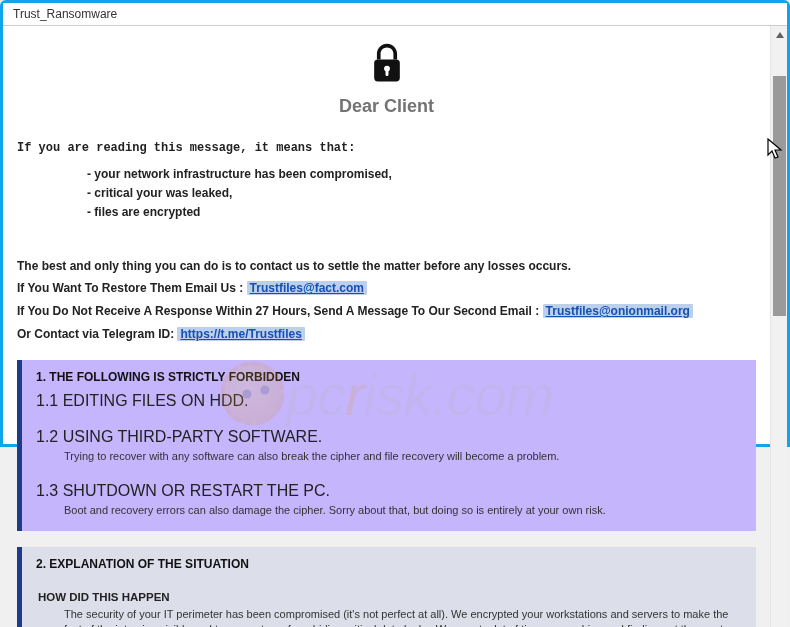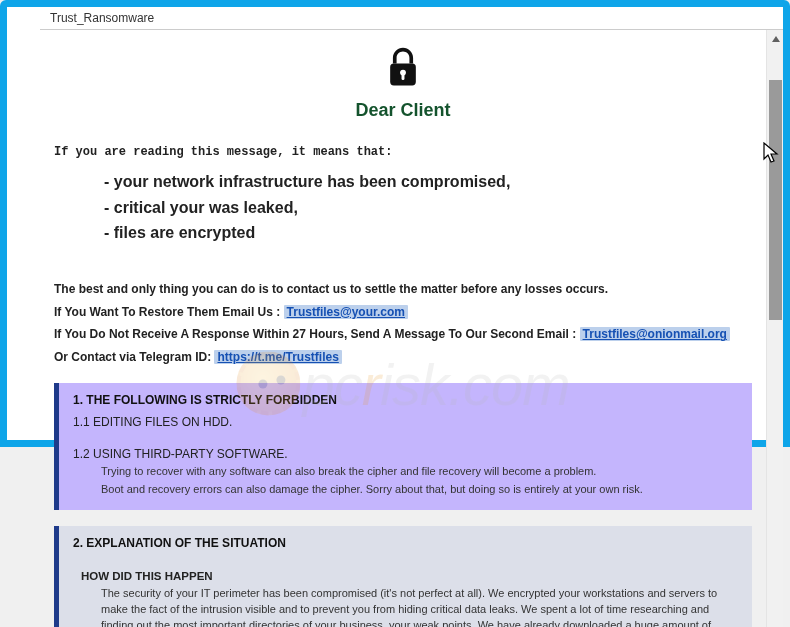--- a/index.html
+++ b/index.html
@@ -1,40 +1,40 @@
 <!DOCTYPE html>
 <html><head>
 <meta charset="utf-8">
 <style>
   * { box-sizing: border-box; margin: 0; padding: 0; }
   html, body { width: 790px; height: 627px; overflow: hidden; font-family: "Segoe UI", Tahoma, sans-serif; background: #f0f0f0; }
-  .window { width: 790px; height: 447px; background: #fff; border: 7px solid #0ea5e9; border-radius: 6px 6px 0 0; position: relative; display: flex; flex-direction: column; padding-left: 33px; }
+  .window { width: 790px; height: 447px; background: #fff; border: 3px solid #0ea5e9; border-radius: 6px 6px 0 0; position: relative; display: flex; flex-direction: column; }
   .titlebar { height: 26px; border-bottom: 1px solid #ccc; font-size: 12px; color: #333; padding: 4px 10px; background: #fff; }
   .viewport { flex: 1; position: relative; display: flex; }
   .content { flex: 1; overflow: hidden; position: relative; padding: 8px 14px 0 14px; }
   .scrollbar { width: 17px; background: #f1f1f1; position: relative; border-left: 1px solid #e4e4e4; }
   .scroll-up, .scroll-down { width: 17px; height: 17px; position: absolute; display: flex; align-items: center; justify-content: center; color: #555; font-size: 9px; }
   .scroll-up { top: 0; }
   .scroll-thumb { position: absolute; top: 50px; left: 2px; width: 13px; height: 240px; background: #9a9a9a; border-radius: 0; }
   .lock-wrap { text-align: center; margin-top: 8px; }
   .lock-wrap svg { width: 38px; height: 44px; }
   h1.trust { text-align: center; font-size: 22px; font-weight: 700; color: #111; margin-top: 4px; letter-spacing: 0.5px; }
-  h2.dear { text-align: center; font-size: 18px; font-weight: 700; color: #14532d; margin-top: 6px; }
+  h2.dear { text-align: center; font-size: 18px; font-weight: 700; color: #737373; margin-top: 6px; }
   .para { font-size: 12px; font-weight: 700; color: #222; margin: 24px 0 10px 0; font-family: Liberation Mono, monospace; }
-  .bullets { margin-left: 50px; font-size: 16px; font-weight: 700; color: #222; line-height: 1.6; }
+  .bullets { margin-left: 70px; font-size: 12px; font-weight: 700; color: #222; line-height: 1.6; }
   .bullets .row::before { content: "- "; }
   .contact { font-size: 12px; font-weight: 700; color: #222; margin-top: 32px; line-height: 1.9; }
   .contact .link { background: #bcd0ec; color: #1550b3; text-decoration: underline; padding: 0 3px; font-weight: 600; border-radius: 1px; }
   .box { background: #c4b5fd; border-left: 5px solid #1e3a8a; margin-top: 14px; padding: 10px 14px 12px 14px; font-size: 11.5px; color: #1a1a1a; }
   .box .heading { font-weight: 700; font-size: 12px; color: #111; margin-bottom: 4px; }
-  .box .sub { font-size: 12px; color: #222; margin-top: 8px; }
+  .box .sub { font-size: 16px; color: #222; margin-top: 8px; }
   .box .detail { font-size: 11px; color: #333; margin-left: 28px; margin-top: 3px; line-height: 1.4; }
   .box2 { background: #dcdfe9; border-left: 5px solid #1e3a8a; margin-top: 16px; padding: 10px 14px 12px 14px; font-size: 11.5px; color: #1a1a1a; }
   .box2 .heading { font-weight: 700; font-size: 12px; color: #111; margin-bottom: 20px; }
-  .box2 .sub { font-size: 11.5px; color: #222; margin-top: 6px; margin-left: 8px; font-weight: 600; }
+  .box2 .sub { font-size: 11.5px; color: #222; margin-top: 6px; margin-left: 2px; font-weight: 600; }
   .box2 .detail { font-size: 11px; color: #333; margin-left: 28px; margin-top: 4px; line-height: 1.45; }
   
   .watermark { position: absolute; left: 50%; top: 56%; transform: translate(-50%, -50%); pointer-events: none; opacity: 0.18; display: flex; align-items: center; gap: 2px; }
   .watermark .badge { width: 64px; height: 64px; border-radius: 50%; border: 4px dashed #e08a2c; position: relative; background: radial-gradient(circle at 40% 40%, #f7c85b 0%, #e89a2f 70%); }
   .watermark .badge::before, .watermark .badge::after { content:""; position:absolute; width:9px; height:9px; background:#3a2a14; border-radius:50%; }
   .watermark .badge::before { left:18px; top:24px; }
   .watermark .badge::after { left:36px; top:20px; }
   .watermark .txt { font-family: Arial, sans-serif; font-size: 58px; font-style: italic; font-weight: 400; color: #b9b9b9; letter-spacing: -1px; }
   .watermark .txt .r { color: #e89a2f; }
   .cursor { position: absolute; right: 2px; top: 112px; pointer-events: none; }
@@ -62,35 +62,36 @@
 
       <div class="bullets">
         <div class="row">your network infrastructure has been compromised,</div>
         <div class="row">critical your was leaked,</div>
         <div class="row">files are encrypted</div>
       </div>
 
       <div class="contact">
         <div>The best and only thing you can do is to contact us to settle the matter before any losses occurs.</div>
         <div>
-          <span>If You Want To Restore Them Email Us : </span><span class="link">Trustfiles@your.com</span>
+          <span>If You Want To Restore Them Email Us : </span><span class="link">Trustfiles@fact.com</span>
         </div>
         <div>
           <span>If You Do Not Receive A Response Within 27 Hours, Send A Message To Our Second Email : </span><span class="link">Trustfiles@onionmail.org</span>
         </div>
         <div>
           <span>Or Contact via Telegram ID:  </span><span class="link">https://t.me/Trustfiles</span>
         </div>
       </div>
 
       <div class="box">
         <div class="heading">1. THE FOLLOWING IS STRICTLY FORBIDDEN</div>
         <div class="sub">1.1 EDITING FILES ON HDD.</div>
         <div class="sub" style="margin-top:18px">1.2 USING THIRD-PARTY SOFTWARE.</div>
         <div class="detail">Trying to recover with any software can also break the cipher and file recovery will become a problem.</div>
+        <div class="sub" style="margin-top:18px">1.3 SHUTDOWN OR RESTART THE PC.</div>
         <div class="detail">Boot and recovery errors can also damage the cipher. Sorry about that, but doing so is entirely at your own risk.</div>
       </div>
 
       <div class="box2">
         <div class="heading">2. EXPLANATION OF THE SITUATION</div>
         <div class="sub">HOW DID THIS HAPPEN</div>
         <div class="detail">The security of your IT perimeter has been compromised (it's not perfect at all). We encrypted your workstations and servers to make the fact of the intrusion visible and to prevent you from hiding critical data leaks. We spent a lot of time researching and finding out the most important directories of your business, your weak points. We have already downloaded a huge amount of critical data and analyzed it. Now its fate is up to you, it will either be deleted or sold, or shared with the media.</div>
       </div>
 
       <div class="watermark">

